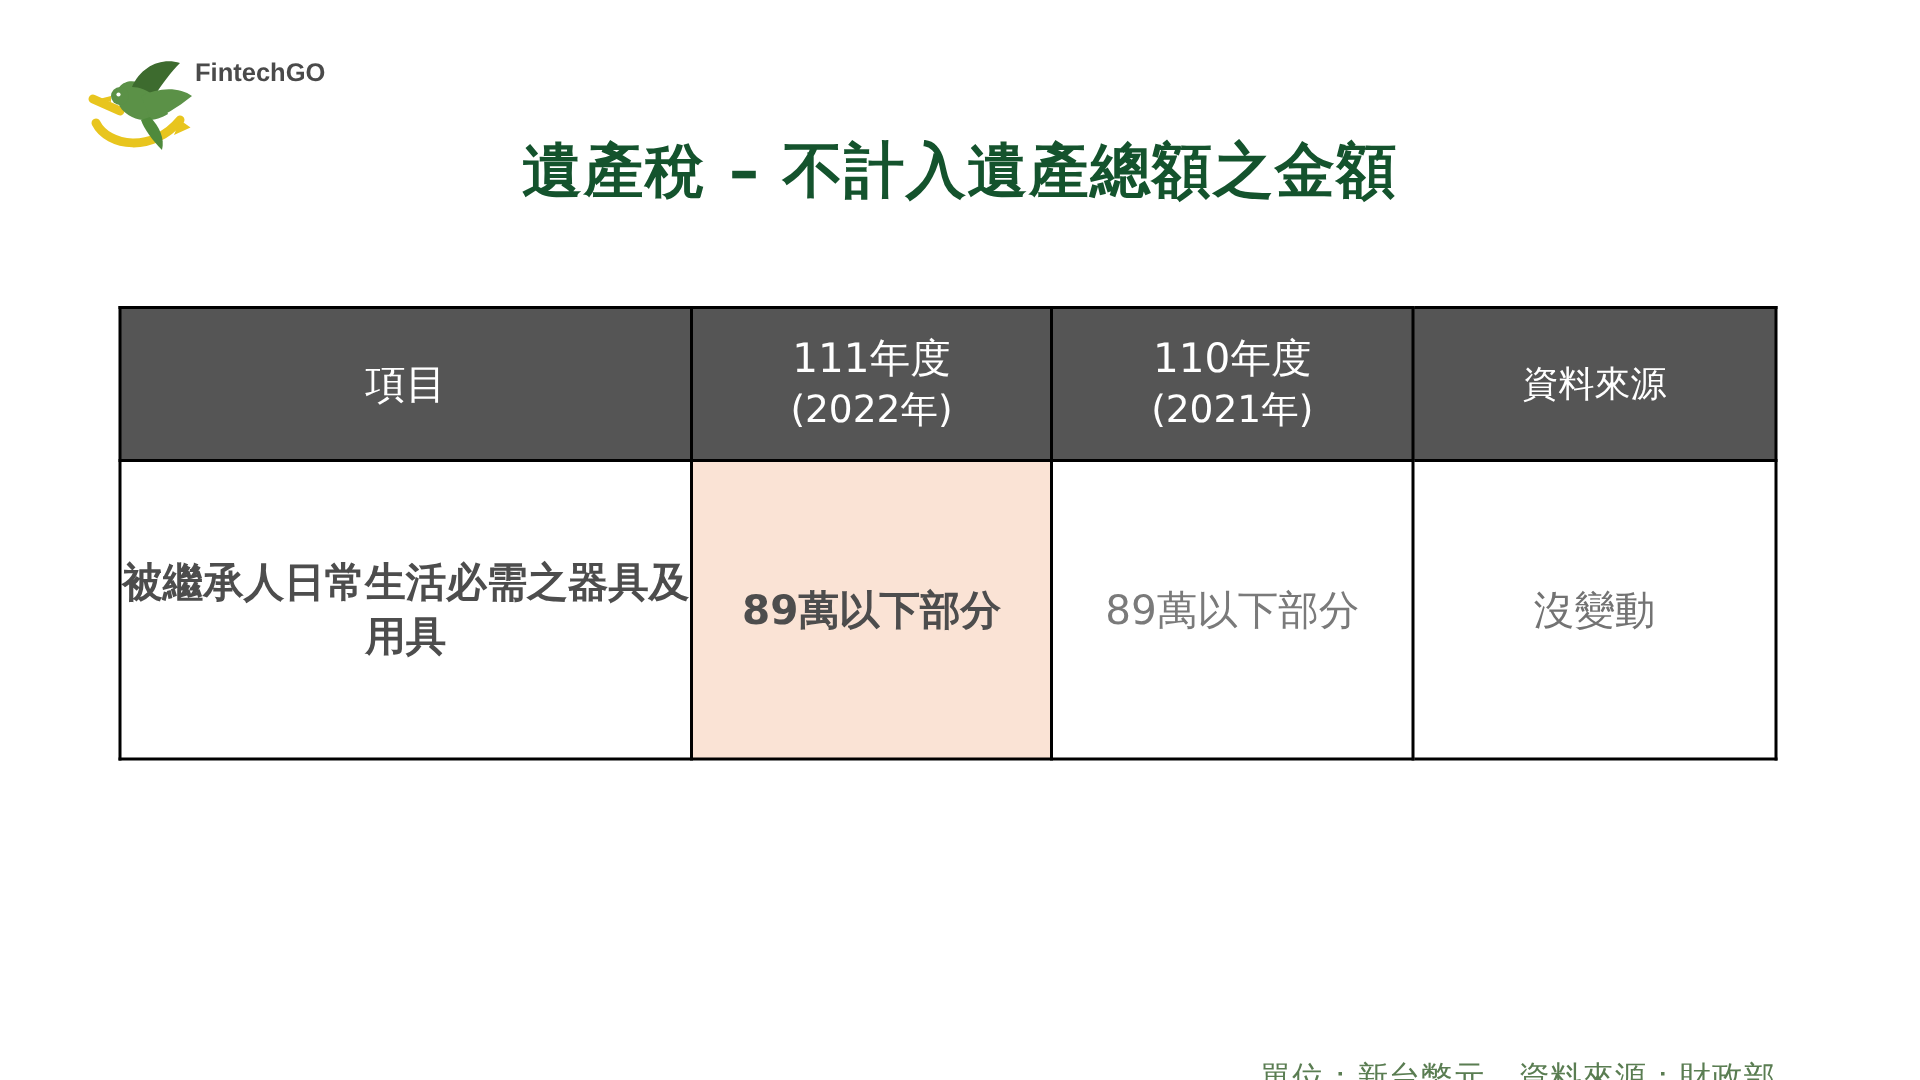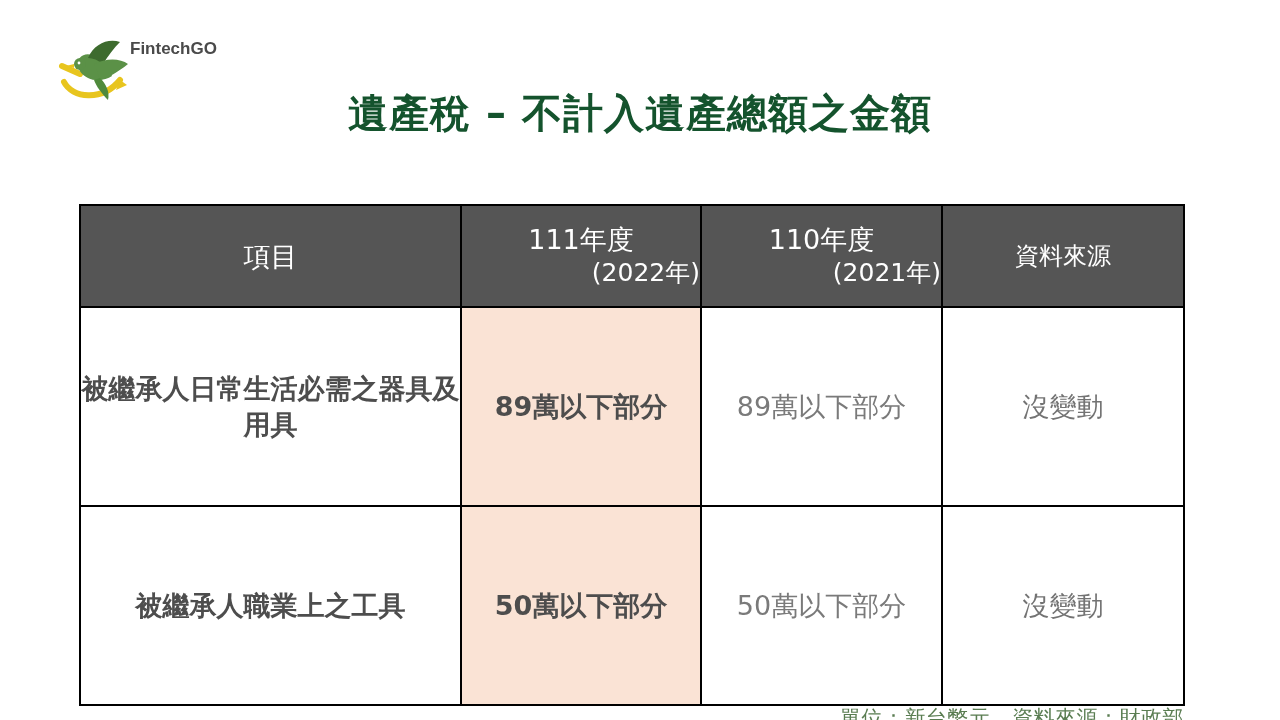--- a/index.html
+++ b/index.html
@@ -97,21 +97,20 @@
     font-weight: 400;
     font-size: 27px;
     line-height: 33px;
     text-align: center;
     vertical-align: middle;
     border-color: #000000;
   }
   thead th .sub {
     display: block;
     font-size: 25px;
-    text-align: right;
   }
   thead th.hdr-change {
     font-size: 24px;
   }
 
   tbody tr { height: 199px; }
   tbody td {
     text-align: center;
     vertical-align: middle;
     font-family: "DejaVu Sans", "Liberation Sans", sans-serif;
@@ -207,22 +206,16 @@
       <th class="hdr-change">資料來源</th>
     </tr>
   </thead>
   <tbody>
     <tr>
       <td class="cell-item">被繼承人日常生活必需之器具及用具</td>
       <td class="cell-y111">89萬以下部分</td>
       <td class="cell-y110">89萬以下部分</td>
       <td class="cell-change">沒變動</td>
     </tr>
-    <tr>
-      <td class="cell-item">被繼承人職業上之工具</td>
-      <td class="cell-y111">50萬以下部分</td>
-      <td class="cell-y110">50萬以下部分</td>
-      <td class="cell-change">沒變動</td>
-    </tr>
   </tbody>
 </table>
 
 <div id="footnote">單位：新台幣元　資料來源：財政部</div>
 
 </body></html>

